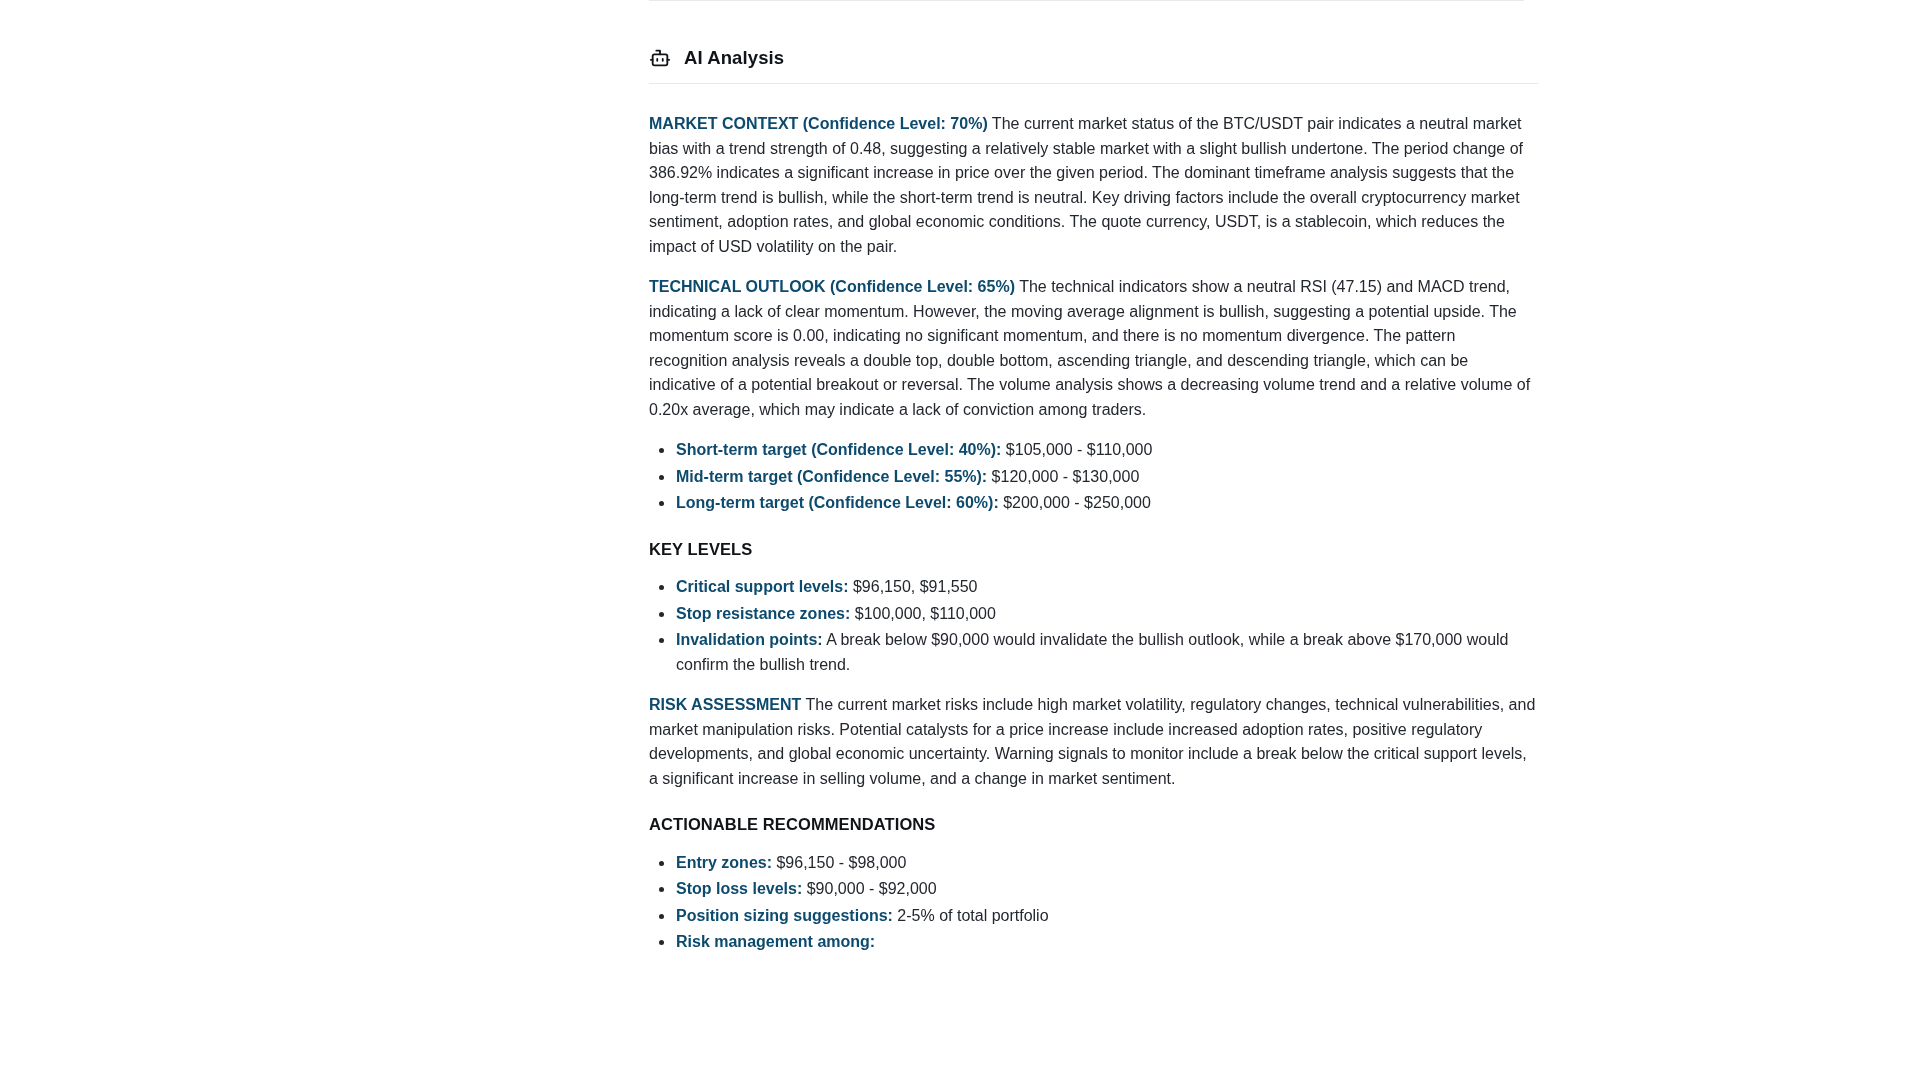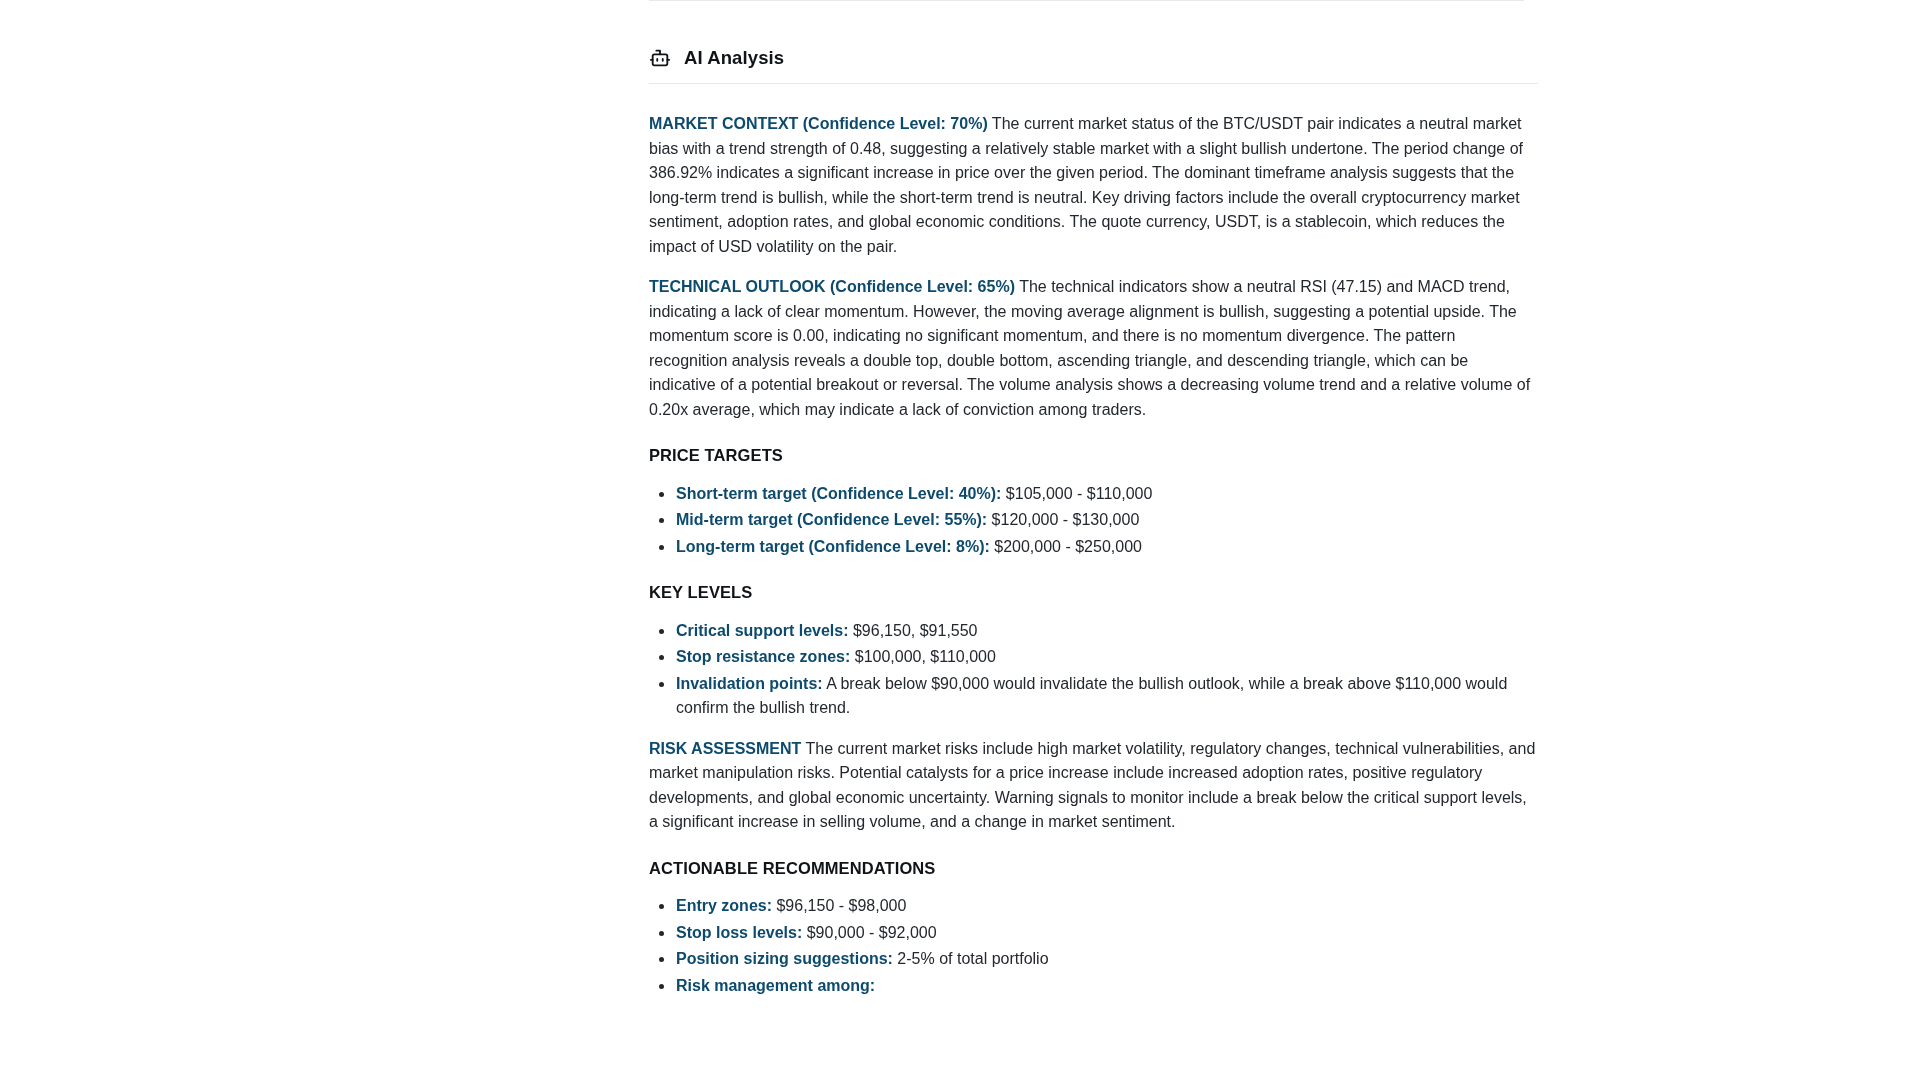--- a/index.html
+++ b/index.html
@@ -89,32 +89,31 @@
     </div>
 
     <div class="divider"></div>
 
     <div class="content">
 
       <p><strong>MARKET CONTEXT (Confidence Level: 70%)</strong> <span>The current market status of the BTC/USDT pair indicates a neutral market bias with a trend strength of 0.48, suggesting a relatively stable market with a slight bullish undertone. The period change of 386.92% indicates a significant increase in price over the given period. The dominant timeframe analysis suggests that the long-term trend is bullish, while the short-term trend is neutral. Key driving factors include the overall cryptocurrency market sentiment, adoption rates, and global economic conditions. The quote currency, USDT, is a stablecoin, which reduces the impact of USD volatility on the pair.</span></p>
 
       <p><strong>TECHNICAL OUTLOOK (Confidence Level: 65%)</strong> <span>The technical indicators show a neutral RSI (47.15) and MACD trend, indicating a lack of clear momentum. However, the moving average alignment is bullish, suggesting a potential upside. The momentum score is 0.00, indicating no significant momentum, and there is no momentum divergence. The pattern recognition analysis reveals a double top, double bottom, ascending triangle, and descending triangle, which can be indicative of a potential breakout or reversal. The volume analysis shows a decreasing volume trend and a relative volume of 0.20x average, which may indicate a lack of conviction among traders.</span></p>
 
-      <h3>PRICE TARGETS</h3>
       <ul>
         <li><strong>Short-term target (Confidence Level: 40%):</strong> <span>$105,000 - $110,000</span></li>
         <li><strong>Mid-term target (Confidence Level: 55%):</strong> <span>$120,000 - $130,000</span></li>
-        <li><strong>Long-term target (Confidence Level: 8%):</strong> <span>$200,000 - $250,000</span></li>
+        <li><strong>Long-term target (Confidence Level: 60%):</strong> <span>$200,000 - $250,000</span></li>
       </ul>
 
       <h3>KEY LEVELS</h3>
       <ul>
         <li><strong>Critical support levels:</strong> <span>$96,150, $91,550</span></li>
         <li><strong>Stop resistance zones:</strong> <span>$100,000, $110,000</span></li>
-        <li><strong>Invalidation points:</strong> <span>A break below $90,000 would invalidate the bullish outlook, while a break above $110,000 would confirm the bullish trend.</span></li>
+        <li><strong>Invalidation points:</strong> <span>A break below $90,000 would invalidate the bullish outlook, while a break above $170,000 would confirm the bullish trend.</span></li>
       </ul>
 
       <p><strong>RISK ASSESSMENT</strong> <span>The current market risks include high market volatility, regulatory changes, technical vulnerabilities, and market manipulation risks. Potential catalysts for a price increase include increased adoption rates, positive regulatory developments, and global economic uncertainty. Warning signals to monitor include a break below the critical support levels, a significant increase in selling volume, and a change in market sentiment.</span></p>
 
       <h3>ACTIONABLE RECOMMENDATIONS</h3>
       <ul>
         <li><strong>Entry zones:</strong> <span>$96,150 - $98,000</span></li>
         <li><strong>Stop loss levels:</strong> <span>$90,000 - $92,000</span></li>
         <li><strong>Position sizing suggestions:</strong> <span>2-5% of total portfolio</span></li>
         <li><strong>Risk management among:</strong>

